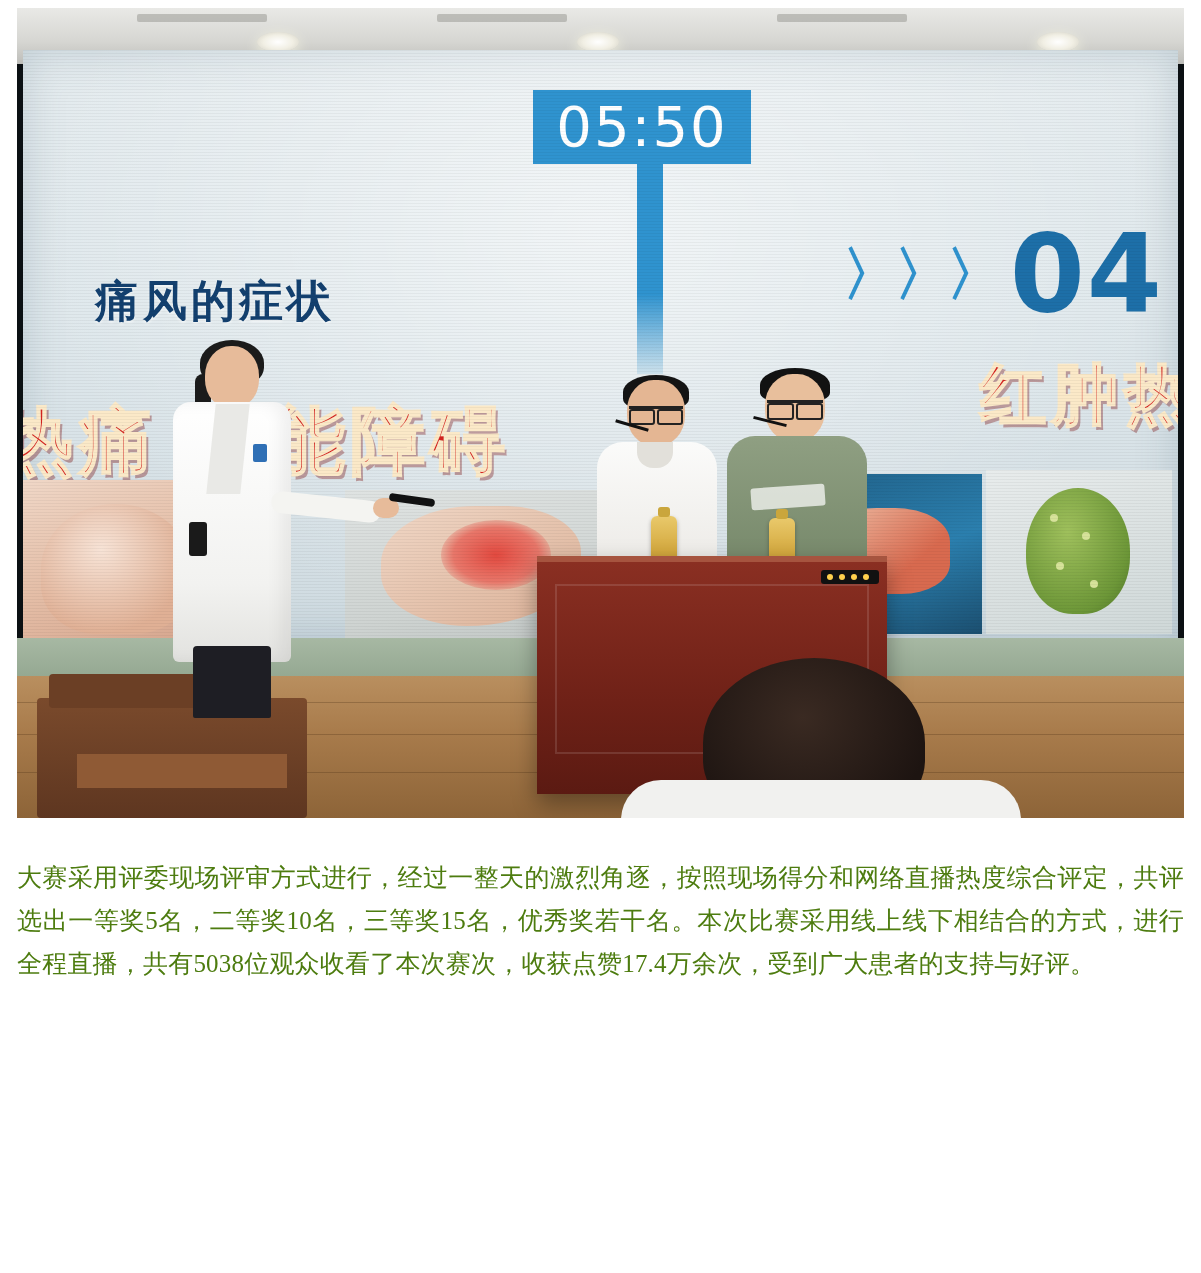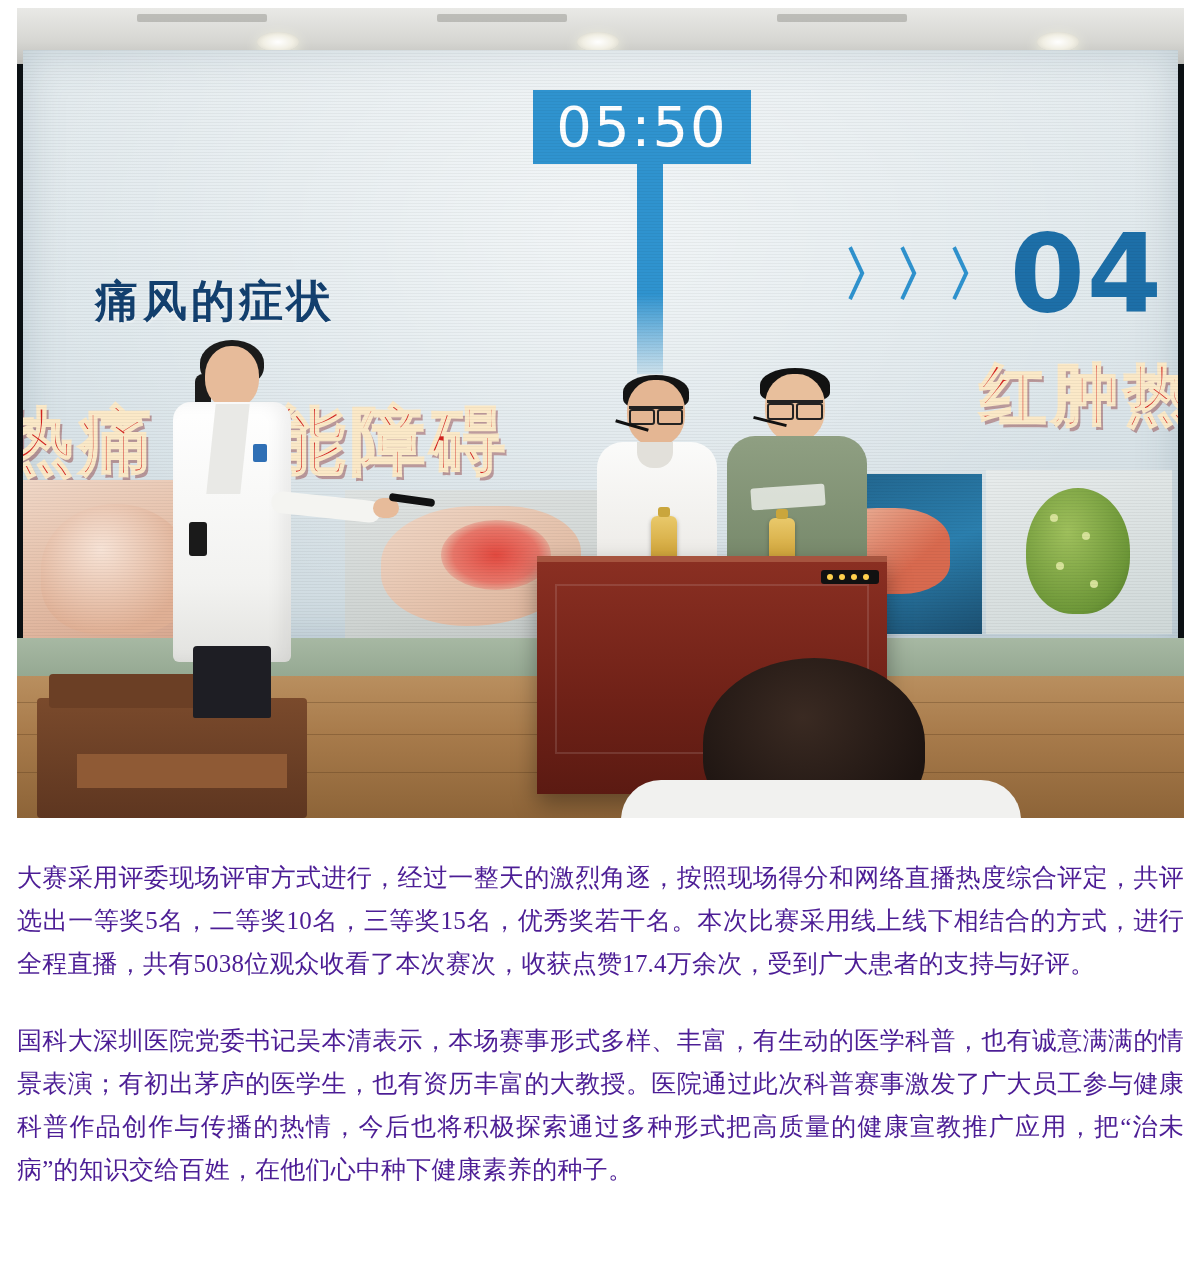--- a/index.html
+++ b/index.html
@@ -303,21 +303,21 @@
   .article {
     width: 1167px;
     margin: 38px 17px 40px 17px;
   }
   .article p {
     margin: 0 0 34px 0;
     font-size: 25px;
     line-height: 1.72;
     text-align: justify;
     text-justify: inter-ideograph;
-    color: #4c1d95;
+    color: #4d7c0f;
     letter-spacing: .2px;
   }
   .article p:last-child { margin-bottom: 0; }
 </style>
 </head>
 <body>
 
 <div class="page">
 
   <div class="photo-wrap">
@@ -422,16 +422,15 @@
       </div>
 
       <div class="foreground-head"></div>
       <div class="foreground-shoulder"></div>
 
     </div>
   </div>
 
   <div class="article">
     <p>大赛采用评委现场评审方式进行，经过一整天的激烈角逐，按照现场得分和网络直播热度综合评定，共评选出一等奖5名，二等奖10名，三等奖15名，优秀奖若干名。本次比赛采用线上线下相结合的方式，进行全程直播，共有5038位观众收看了本次赛次，收获点赞17.4万余次，受到广大患者的支持与好评。</p>
-    <p>国科大深圳医院党委书记吴本清表示，本场赛事形式多样、丰富，有生动的医学科普，也有诚意满满的情景表演；有初出茅庐的医学生，也有资历丰富的大教授。医院通过此次科普赛事激发了广大员工参与健康科普作品创作与传播的热情，今后也将积极探索通过多种形式把高质量的健康宣教推广应用，把“治未病”的知识交给百姓，在他们心中种下健康素养的种子。</p>
   </div>
 
 </div>
 
 </body></html>

